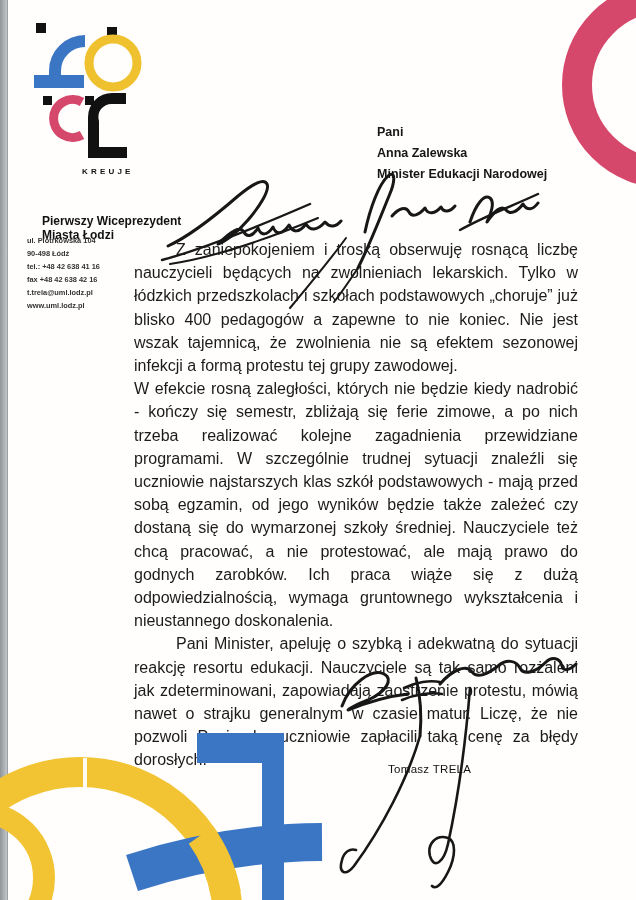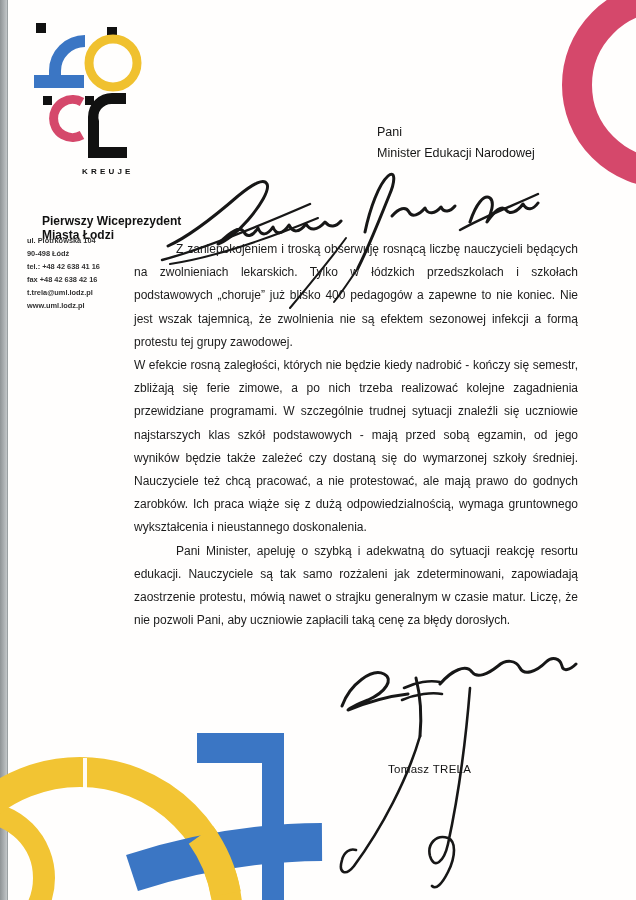--- a/index.html
+++ b/index.html
@@ -15,24 +15,24 @@
   .logo{position:absolute;left:0;top:0;width:180px;height:220px;}
   .pink-ring{position:absolute;right:0;top:0;width:96px;height:230px;}
 
   .date-line{position:absolute;left:360px;top:19px;width:202px;text-align:right;
     font-size:11px;color:#222;}
 
   .sender{position:absolute;left:0;top:212px;width:175px;}
   .sender-title{position:absolute;left:42px;top:2px;width:140px;font-size:12px;font-weight:bold;color:#111;}
   .sender-address{position:absolute;left:27px;top:22px;font-size:7.4px;line-height:13px;color:#333;font-weight:bold;}
 
-  .recipient{position:absolute;left:377px;top:122px;font-size:12.5px;font-weight:normal;line-height:21px;color:#161616;}
+  .recipient{position:absolute;left:377px;top:122px;font-size:12.5px;font-weight:bold;line-height:21px;color:#161616;}
 
   .body-text{position:absolute;left:134px;top:238px;width:444px;
-    font-size:12px;line-height:23.2px;text-align:justify;color:#1b1b1b;}
+    font-size:16px;line-height:23.2px;text-align:justify;color:#1b1b1b;}
   .body-text p{margin:0;}
   .body-text p.indent{text-indent:42px;}
 
   .hand{position:absolute;pointer-events:none;}
   .hand path{fill:none;stroke:#171717;stroke-linecap:round;stroke-linejoin:round;}
 
   .signer-name{position:absolute;left:388px;top:763px;font-size:11.5px;font-weight:normal;
     letter-spacing:.3px;color:#131313;}
 
   .decoration{position:absolute;left:0;top:720px;width:636px;height:180px;}
@@ -69,20 +69,21 @@
       <div>90-498 Łódź</div>
       <div>tel.: +48 42 638 41 16</div>
       <div>fax +48 42 638 42 16</div>
       <div>t.trela@uml.lodz.pl</div>
       <div>www.uml.lodz.pl</div>
     </div>
   </div>
 
   <div class="recipient">
     <div>Pani</div>
+    <div>Anna Zalewska</div>
     <div>Minister Edukacji Narodowej</div>
   </div>
 
   <svg class="hand" style="left:160px;top:168px;" width="380" height="150" viewBox="0 0 380 150">
     <path stroke-width="3" d="M 8 78 C 30 68 55 48 78 28 C 94 15 104 10 107 16 C 110 22 100 38 88 52 C 76 66 64 74 58 76 C 72 62 80 58 84 64 C 87 70 93 68 98 60 C 101 68 107 68 113 59 C 116 67 122 67 129 57 C 133 65 139 65 146 56 C 150 63 157 63 165 54 C 170 60 176 59 181 53"></path>
     <path stroke-width="2.4" d="M 2 92 C 40 82 90 62 150 36"></path>
     <path stroke-width="2" d="M 10 96 C 50 90 100 74 158 50"></path>
     <path stroke-width="3" d="M 205 64 C 210 40 219 16 228 8 C 235 2 236 12 229 28 C 220 50 210 76 198 100"></path>
     <path stroke-width="3" d="M 232 48 C 239 40 246 38 249 44 C 252 50 259 47 265 40 C 268 47 275 46 281 39 C 284 45 290 44 295 38"></path>
     <path stroke-width="3" d="M 310 54 C 316 36 324 26 330 30 C 335 34 331 46 327 54 C 335 42 342 37 346 42 C 350 47 357 44 363 36 C 367 43 373 42 378 35"></path>

